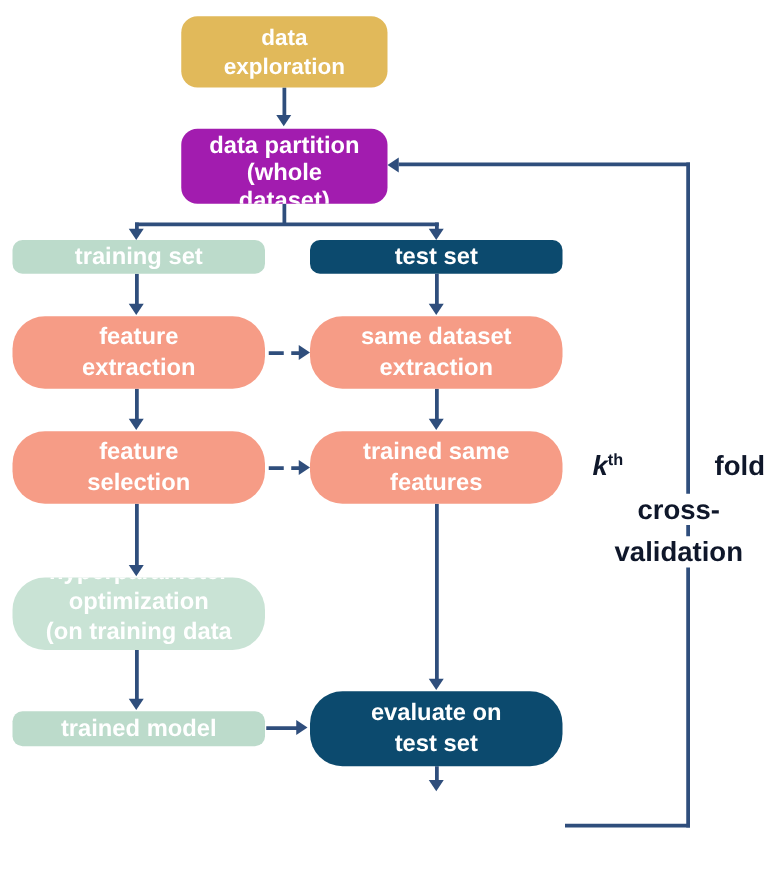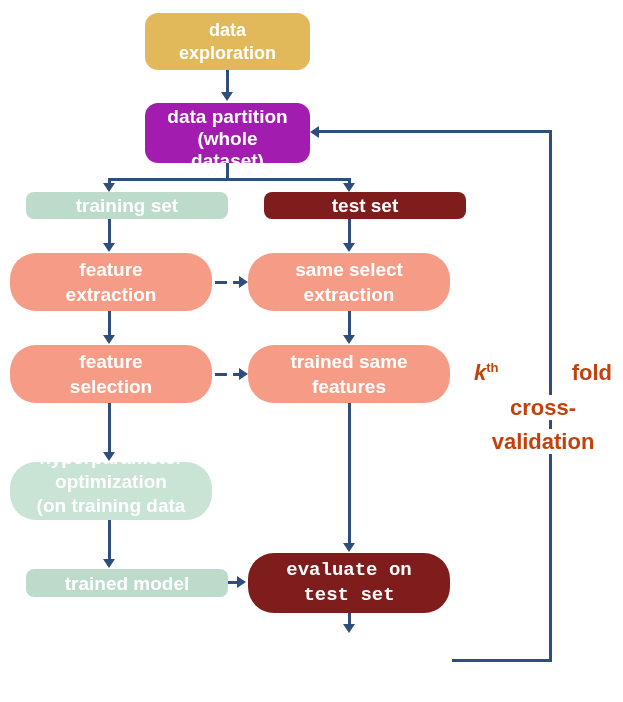--- a/index.html
+++ b/index.html
@@ -5,41 +5,41 @@
   html,body { margin:0; padding:0; background:#ffffff; }
   #canvas {
     position:relative; width:623px; height:702px; background:#ffffff;
     font-family:"Liberation Sans", sans-serif; overflow:hidden;
   }
   .box {
     position:absolute; display:flex; align-items:center; justify-content:center;
     text-align:center; color:#ffffff; font-weight:bold; font-size:19px;
     border-radius:26px;
   }
-  .thin { border-radius:8px;margin-left:16px; }
+  .thin { border-radius:8px; }
   .lbl { white-space:pre-line; line-height:25px; }
   .clip { display:block; overflow:hidden; }
   .gold       { background:#E1B95A; }
   .darkgreen  { background:#a21caf; }
   .mint       { background:#BCDBCB; }
   .mintlight  { background:#C9E3D5; }
-  .teal       { background:#7f1d1d; }
+  .teal       { background:#0c4a6e; }
   .salmon     { background:#F69C86; }
   .yellowgreen{ background:#DFE06F; }
 
   .vline, .hline, .dash { position:absolute; background:#2F4E7C; }
   .vline { width:3px; }
   .hline, .dash { height:3px; }
   .head-down, .head-left, .head-right { position:absolute; width:0; height:0; }
   .head-down  { border-left:6px solid transparent; border-right:6px solid transparent; border-top:9px solid #2F4E7C; }
   .head-left  { border-top:6px solid transparent; border-bottom:6px solid transparent; border-right:9px solid #2F4E7C; }
   .head-right { border-top:6px solid transparent; border-bottom:6px solid transparent; border-left:9px solid #2F4E7C; }
 
   .krow { position:absolute; left:472px; width:142px; text-align:center;
-          font-size:22px; font-weight:bold; color:#c2410c; }
+          font-size:22px; font-weight:bold; color:#0f172a; }
   .krow1 { display:flex; justify-content:space-between; }
   .kbg { background:#ffffff; padding:0 2px; }
   .krow i { font-style:italic; }
   .krow sup { font-size:13px; }
 </style>
 </head>
 <body>
 
 <div id="canvas">
 
@@ -109,21 +109,21 @@
   <div class="box teal thin" style="left:248px; top:192px; width:202px; height:27px;">
     <span class="lbl">test set</span>
   </div>
 
   <div class="box salmon" style="left:10px; top:253px; width:202px; height:58px;">
     <span class="lbl">feature
 extraction</span>
   </div>
 
   <div class="box salmon" style="left:248px; top:253px; width:202px; height:58px;">
-    <span class="lbl">same select
+    <span class="lbl">same dataset
 extraction</span>
   </div>
 
   <div class="box salmon" style="left:10px; top:345px; width:202px; height:58px;">
     <span class="lbl">feature
 selection</span>
   </div>
 
   <div class="box salmon" style="left:248px; top:345px; width:202px; height:58px;">
     <span class="lbl">trained same
@@ -133,21 +133,21 @@
   <div class="box mintlight clip" style="left:10px; top:462px; width:202px; height:58px;">
     <span class="lbl" style="line-height:24px; margin-top:-16px; display:block;">hyperparameter
 optimization
 (on training data</span>
   </div>
 
   <div class="box mint thin" style="left:10px; top:569px; width:202px; height:28px;">
     <span class="lbl">trained model</span>
   </div>
 
-  <div class="box teal" style="left:248px; top:553px; width:202px; height:60px;font-family:Liberation Mono, monospace;">
+  <div class="box teal" style="left:248px; top:553px; width:202px; height:60px;">
     <span class="lbl">evaluate on
 test set</span>
   </div>
 
 
   <div class="krow krow1" style="top:360px;">
     <span class="kbg"><i>k</i><sup>th</sup></span>
     <span class="kbg">fold</span>
   </div>
   <div class="krow" style="top:429px;">

